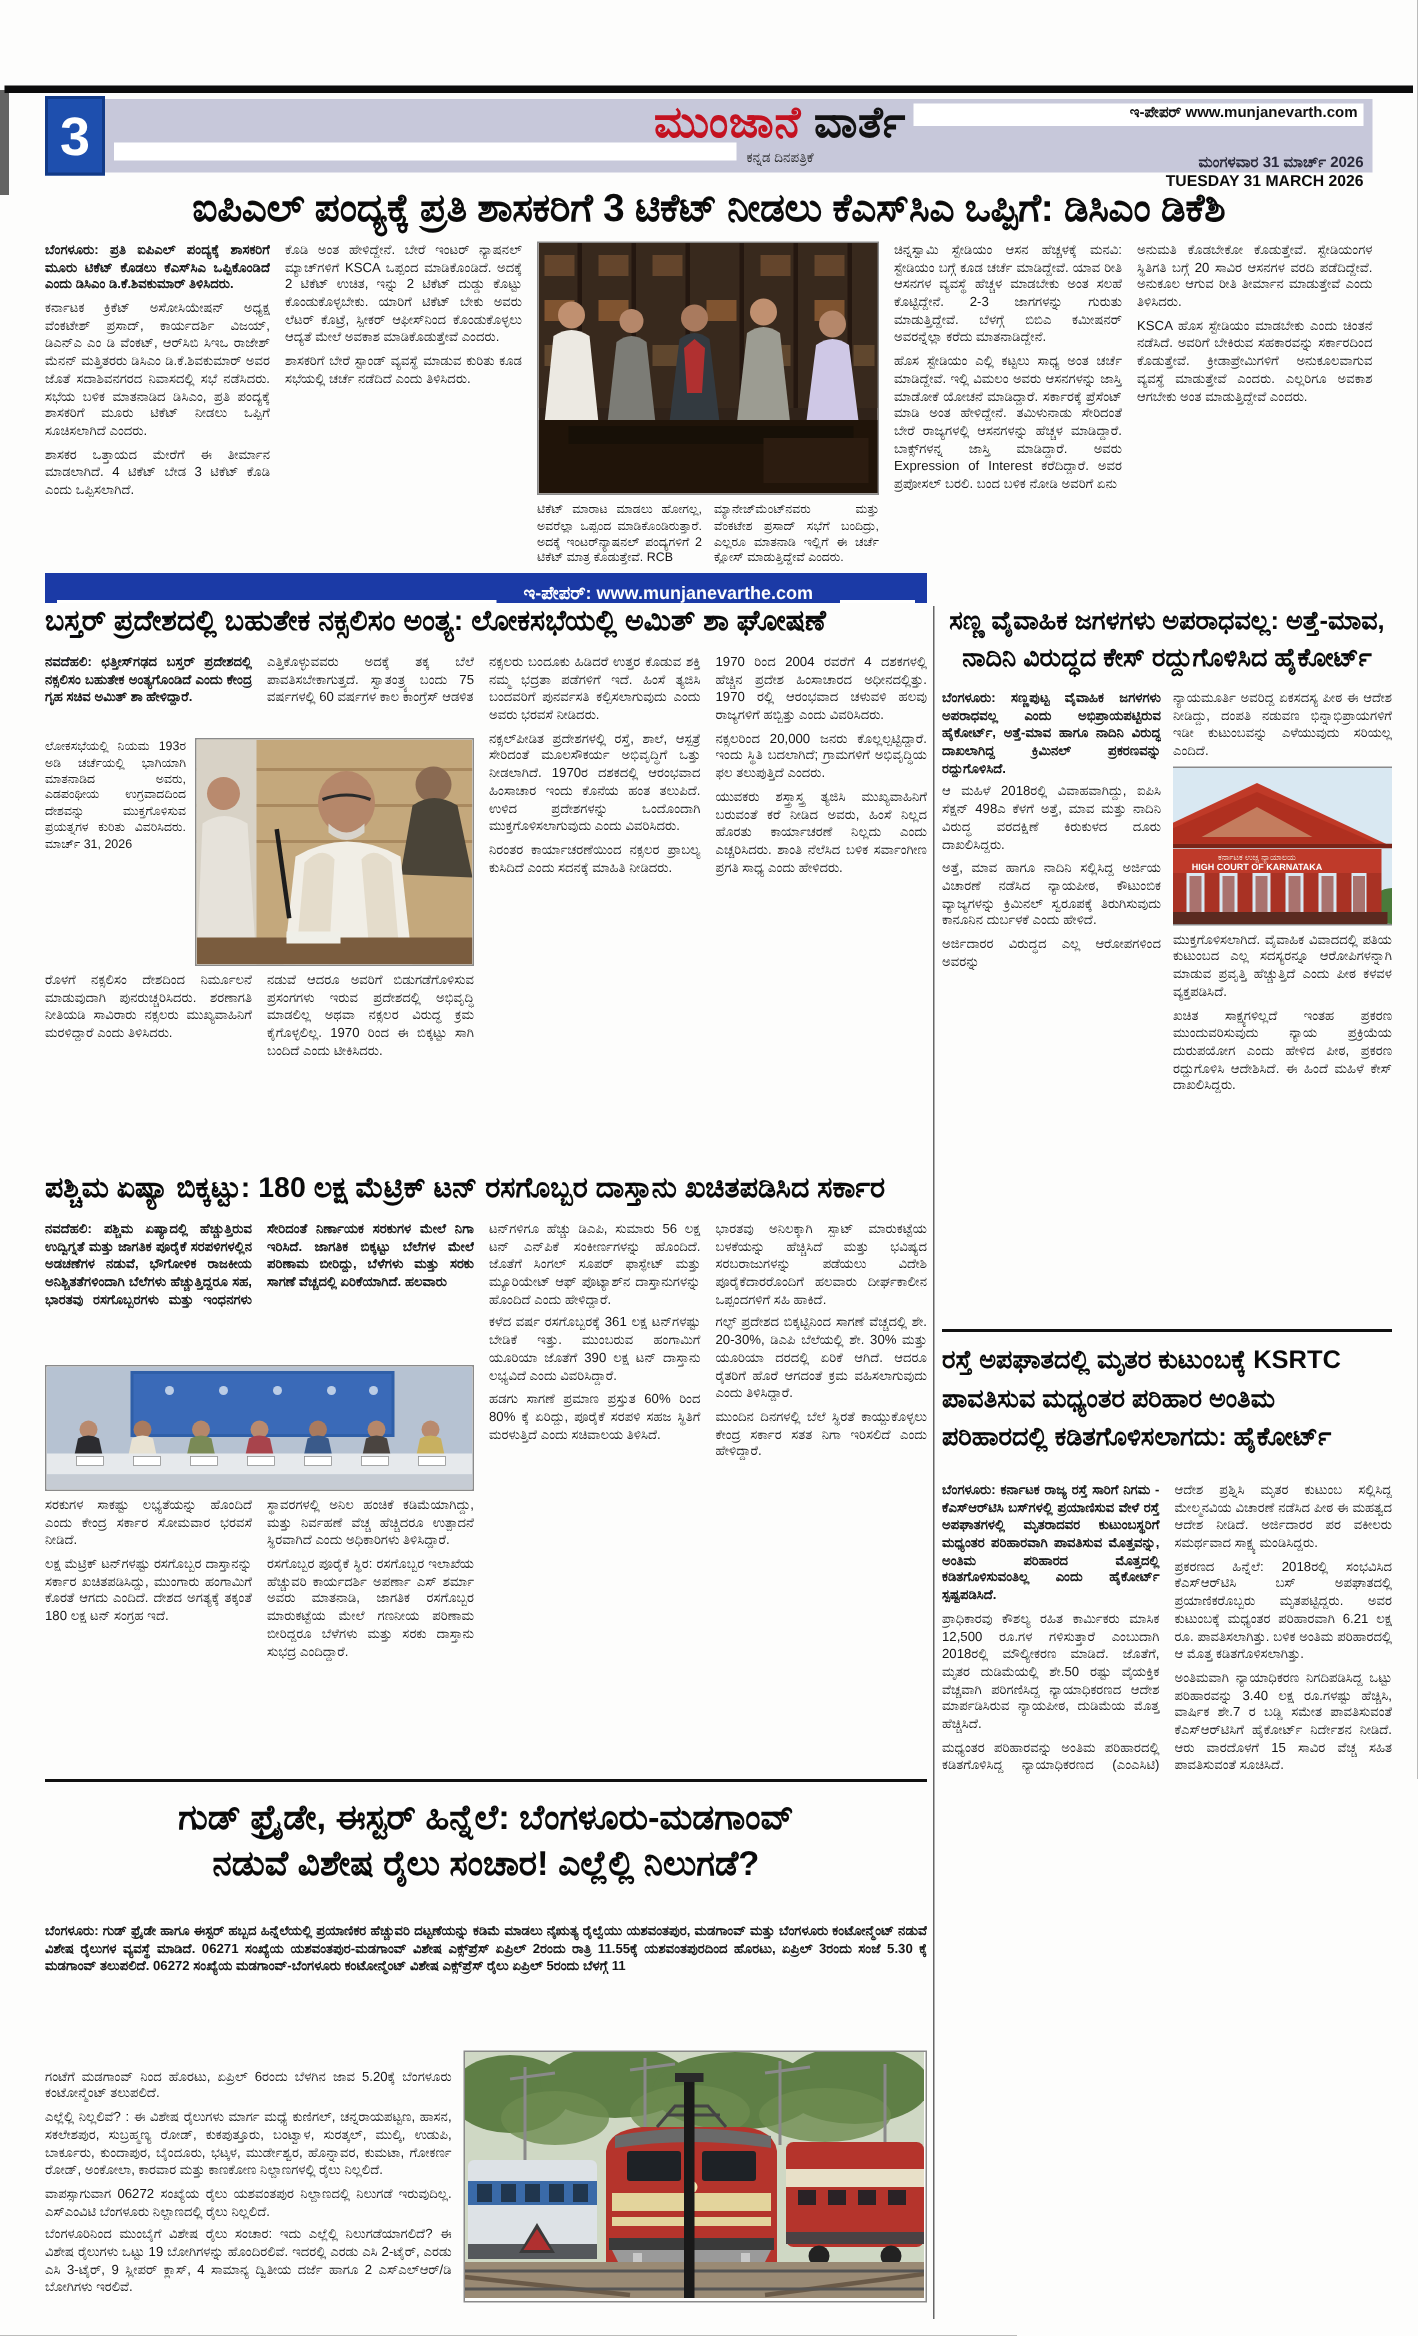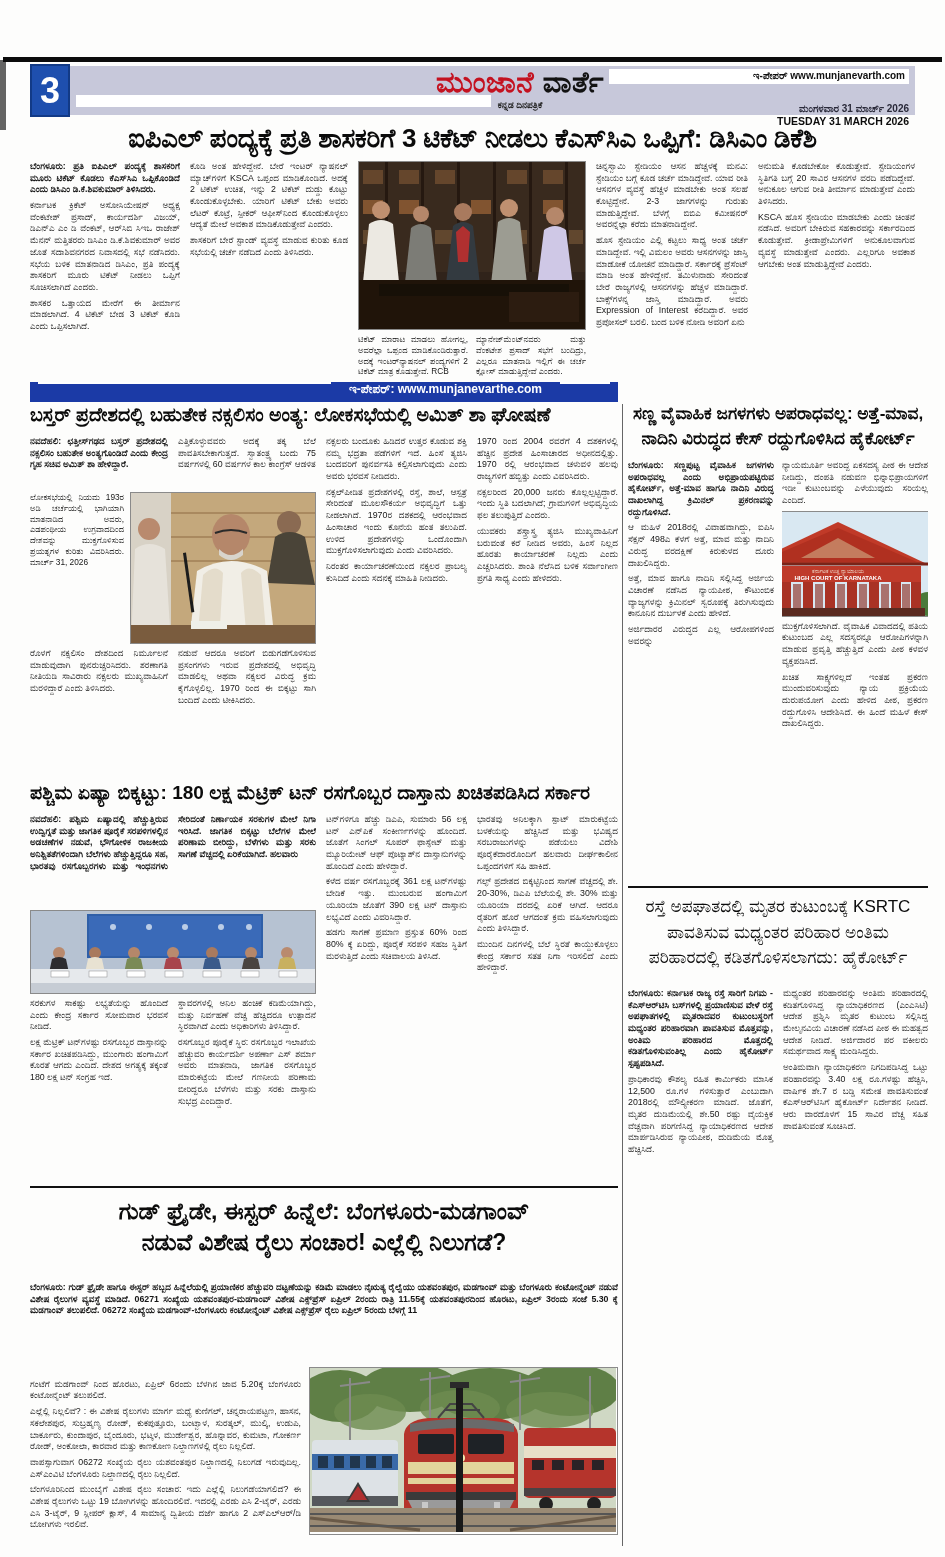--- a/index.html
+++ b/index.html
@@ -10,21 +10,21 @@
   
   .band{position:absolute;left:30px;top:66px;width:885px;height:49px;background:#c7c8da;}
   .pageno{position:absolute;left:0;top:-2px;width:40px;height:53px;background:#1e4fae;
           border:2px solid #123a86;box-sizing:border-box;color:#fff;font-size:36px;font-weight:bold;
           display:flex;align-items:center;justify-content:center;}
   .white-bar{position:absolute;left:46px;top:29px;width:415px;height:12px;background:#fff;}
   .masthead{position:absolute;left:355px;top:2px;width:270px;text-align:center;line-height:1;}
   .mast-title{font-size:29px;font-weight:bold;letter-spacing:.5px;}
   .mast-red{color:#c41220;}
   .mast-blk{color:#121212;}
-  .mast-sub{font-size:9px;margin-top:4px;color:#222;font-weight:bold;}
+  .mast-sub{font-size:9px;margin-top:4px;color:#222;font-weight:normal;}
   .datebox{position:absolute;right:6px;top:3px;width:300px;text-align:right;line-height:1.25;}
   .epaper{background:#fff;font-size:10px;padding:1px 4px;font-weight:bold;color:#111;}
   .date-kn{font-size:10px;font-weight:bold;color:#2a2a3a;margin-top:19px;}
   .date-en{font-size:10.5px;font-weight:bold;color:#0c0c0c;}
   
   h1,h2{margin:0;color:#0b0b0b;}
   .body-txt p{margin:0 0 4px 0;text-align:justify;}
   .body-txt{font-size:8.8px;line-height:1.33;overflow:hidden;}
   .small-txt{font-size:8.3px;line-height:1.3;}
   .dateline{font-weight:bold;}
@@ -32,21 +32,21 @@
   .lead-h{position:absolute;left:30px;top:123px;width:885px;font-size:26px;font-weight:bold;
           text-align:center;white-space:nowrap;letter-spacing:-.2px;}
   .lead-body{position:absolute;left:30px;top:161px;width:885px;height:217px;display:grid;
              grid-template-columns:150px 158px 228px 152px 157px;column-gap:10px;}
   .photo-col{display:flex;flex-direction:column;}
   .photo-frame{border:1px solid #8a8a8a;overflow:hidden;line-height:0;}
   .under-photo{display:flex;gap:8px;margin-top:4px;flex:1;overflow:hidden;}
   .under-photo .body-txt{flex:1;}
   
   .banner{position:absolute;left:30px;top:382px;width:588px;height:20px;background:#1b3aa6;
-          color:#fff;display:flex;align-items:flex-start;justify-content:center;gap:10px;
+          color:#fff;display:flex;align-items:flex-end;justify-content:center;gap:10px;
           font-size:12px;font-weight:bold;}
   .banner .rule{flex:1;height:2px;background:#fff;margin:0 8px;}
   .banner .rule.r{max-width:50px;}
   
   .vdiv{position:absolute;left:622px;top:404px;width:1px;height:1142px;background:#666;}
   
   .naxal-h{position:absolute;left:30px;top:404px;width:588px;font-size:19px;font-weight:bold;white-space:nowrap;}
   .naxal-body{position:absolute;left:30px;top:436px;width:588px;height:340px;display:grid;
               grid-template-columns:286px 141px 141px;column-gap:10px;overflow:hidden;}
   .n-left{display:flex;flex-direction:column;overflow:hidden;}
@@ -71,22 +71,22 @@
   .train-photo{width:308px;height:166px;margin-top:-4px;}
   
   .court-h{position:absolute;left:628px;top:402px;width:300px;font-size:17px;font-weight:bold;
            line-height:1.45;text-align:center;}
   .court-body{position:absolute;left:628px;top:460px;width:300px;height:424px;display:grid;
               grid-template-columns:146px 146px;column-gap:8px;overflow:hidden;}
   .c-col{overflow:hidden;}
   .hc-photo{width:196px;margin-left:-42px;margin-top:3px;margin-bottom:4px;}
   
   .ksrtc-rule{position:absolute;left:628px;top:886px;width:300px;height:2px;background:#111;}
-  .ksrtc-h{position:absolute;left:628px;top:894px;width:300px;font-size:17px;font-weight:normal;
-           line-height:1.5;text-align:center;}
+  .ksrtc-h{position:absolute;left:628px;top:894px;width:300px;font-size:17px;font-weight:bold;
+           line-height:1.5;}
   .ksrtc-body{position:absolute;left:628px;top:988px;width:300px;height:552px;column-count:2;
               column-gap:10px;overflow:hidden;}
   svg{display:block;}
 </style>
 </head>
 <body>
 
 <div class="page">
 
   <div class="edge-smudge"></div>
@@ -496,16 +496,17 @@
   <div class="ksrtc-rule"></div>
   <h2 class="ksrtc-h">
     <span>ರಸ್ತೆ ಅಪಘಾತದಲ್ಲಿ ಮೃತರ ಕುಟುಂಬಕ್ಕೆ KSRTC</span><br>
     <span>ಪಾವತಿಸುವ ಮಧ್ಯಂತರ ಪರಿಹಾರ ಅಂತಿಮ</span><br>
     <span>ಪರಿಹಾರದಲ್ಲಿ ಕಡಿತಗೊಳಿಸಲಾಗದು: ಹೈಕೋರ್ಟ್</span>
   </h2>
   <div class="ksrtc-body body-txt">
     <p class="dateline">ಬೆಂಗಳೂರು: ಕರ್ನಾಟಕ ರಾಜ್ಯ ರಸ್ತೆ ಸಾರಿಗೆ ನಿಗಮ - ಕೆಎಸ್‌ಆರ್‌ಟಿಸಿ ಬಸ್‌ಗಳಲ್ಲಿ ಪ್ರಯಾಣಿಸುವ ವೇಳೆ ರಸ್ತೆ ಅಪಘಾತಗಳಲ್ಲಿ ಮೃತರಾದವರ ಕುಟುಂಬಸ್ಥರಿಗೆ ಮಧ್ಯಂತರ ಪರಿಹಾರವಾಗಿ ಪಾವತಿಸುವ ಮೊತ್ತವನ್ನು, ಅಂತಿಮ ಪರಿಹಾರದ ಮೊತ್ತದಲ್ಲಿ ಕಡಿತಗೊಳಿಸುವಂತಿಲ್ಲ ಎಂದು ಹೈಕೋರ್ಟ್ ಸ್ಪಷ್ಟಪಡಿಸಿದೆ.</p>
     <p>ಪ್ರಾಧಿಕಾರವು ಕೌಶಲ್ಯ ರಹಿತ ಕಾರ್ಮಿಕರು ಮಾಸಿಕ 12,500 ರೂ.ಗಳ ಗಳಿಸುತ್ತಾರೆ ಎಂಬುದಾಗಿ 2018ರಲ್ಲಿ ಮೌಲ್ಯೀಕರಣ ಮಾಡಿದೆ. ಜೊತೆಗೆ, ಮೃತರ ದುಡಿಮೆಯಲ್ಲಿ ಶೇ.50 ರಷ್ಟು ವೈಯಕ್ತಿಕ ವೆಚ್ಚವಾಗಿ ಪರಿಗಣಿಸಿದ್ದ ನ್ಯಾಯಾಧಿಕರಣದ ಆದೇಶ ಮಾರ್ಪಡಿಸಿರುವ ನ್ಯಾಯಪೀಠ, ದುಡಿಮೆಯ ಮೊತ್ತ ಹೆಚ್ಚಿಸಿದೆ.</p>
     <p>ಮಧ್ಯಂತರ ಪರಿಹಾರವನ್ನು ಅಂತಿಮ ಪರಿಹಾರದಲ್ಲಿ ಕಡಿತಗೊಳಿಸಿದ್ದ ನ್ಯಾಯಾಧಿಕರಣದ (ಎಂಎಸಿಟಿ) ಆದೇಶ ಪ್ರಶ್ನಿಸಿ ಮೃತರ ಕುಟುಂಬ ಸಲ್ಲಿಸಿದ್ದ ಮೇಲ್ಮನವಿಯ ವಿಚಾರಣೆ ನಡೆಸಿದ ಪೀಠ ಈ ಮಹತ್ವದ ಆದೇಶ ನೀಡಿದೆ. ಅರ್ಜಿದಾರರ ಪರ ವಕೀಲರು ಸಮರ್ಥವಾದ ಸಾಕ್ಷ್ಯ ಮಂಡಿಸಿದ್ದರು.</p>
+    <p>ಪ್ರಕರಣದ ಹಿನ್ನೆಲೆ: 2018ರಲ್ಲಿ ಸಂಭವಿಸಿದ ಕೆಎಸ್‌ಆರ್‌ಟಿಸಿ ಬಸ್ ಅಪಘಾತದಲ್ಲಿ ಪ್ರಯಾಣಿಕರೊಬ್ಬರು ಮೃತಪಟ್ಟಿದ್ದರು. ಅವರ ಕುಟುಂಬಕ್ಕೆ ಮಧ್ಯಂತರ ಪರಿಹಾರವಾಗಿ 6.21 ಲಕ್ಷ ರೂ. ಪಾವತಿಸಲಾಗಿತ್ತು. ಬಳಿಕ ಅಂತಿಮ ಪರಿಹಾರದಲ್ಲಿ ಆ ಮೊತ್ತ ಕಡಿತಗೊಳಿಸಲಾಗಿತ್ತು.</p>
     <p>ಅಂತಿಮವಾಗಿ ನ್ಯಾಯಾಧಿಕರಣ ನಿಗದಿಪಡಿಸಿದ್ದ ಒಟ್ಟು ಪರಿಹಾರವನ್ನು 3.40 ಲಕ್ಷ ರೂ.ಗಳಷ್ಟು ಹೆಚ್ಚಿಸಿ, ವಾರ್ಷಿಕ ಶೇ.7 ರ ಬಡ್ಡಿ ಸಮೇತ ಪಾವತಿಸುವಂತೆ ಕೆಎಸ್‌ಆರ್‌ಟಿಸಿಗೆ ಹೈಕೋರ್ಟ್ ನಿರ್ದೇಶನ ನೀಡಿದೆ. ಆರು ವಾರದೊಳಗೆ 15 ಸಾವಿರ ವೆಚ್ಚ ಸಹಿತ ಪಾವತಿಸುವಂತೆ ಸೂಚಿಸಿದೆ.</p>
   </div>
 
 </div>
 
 </body></html>

